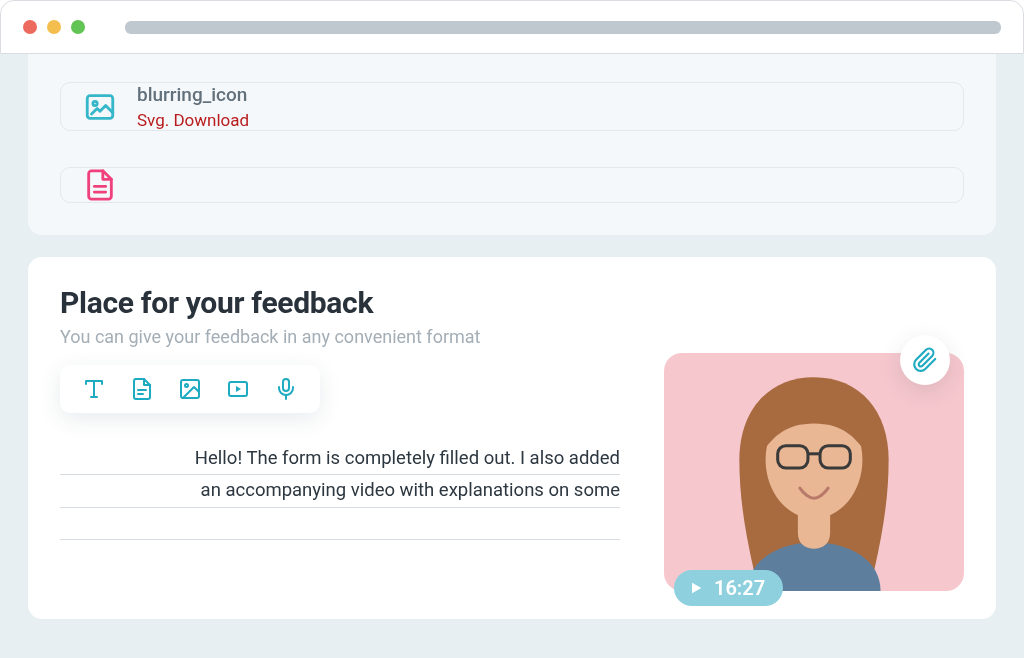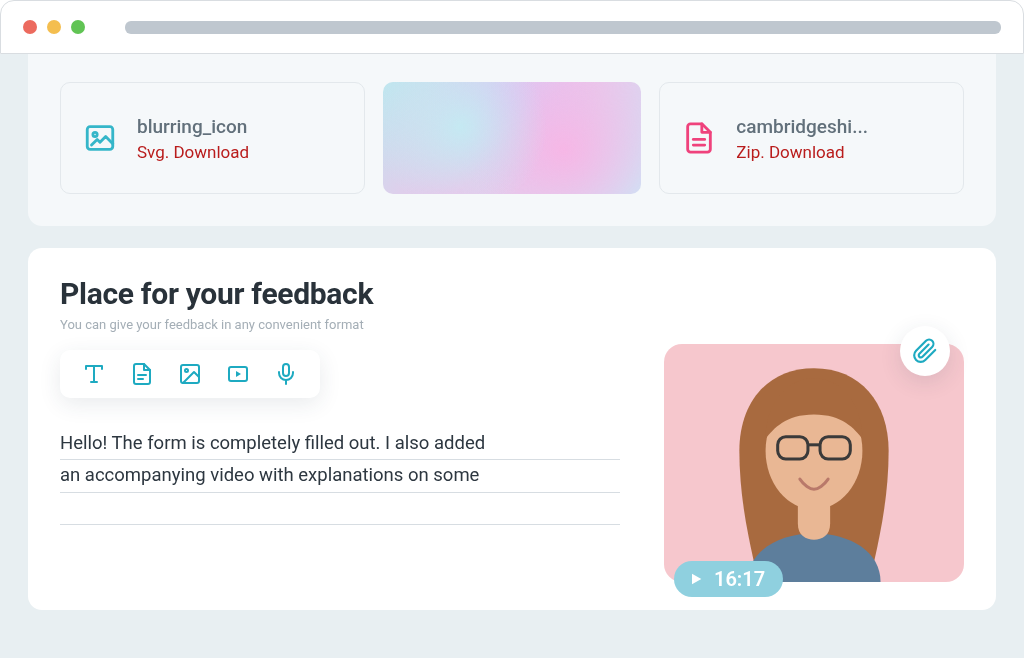--- a/index.html
+++ b/index.html
@@ -38,20 +38,21 @@
     background: #e8eff2;
     padding: 0 28px 28px 28px;
   }
   
   .attachments {
     background: #f5f8fa;
     border-radius: 0 0 14px 14px;
     padding: 28px 32px 32px 32px;
     display: flex;
     gap: 18px;
+    flex-direction: column;
   }
   .attachment {
     flex: 1;
     height: 112px;
     border: 1px solid #e3e8ec;
     border-radius: 10px;
     display: flex;
     align-items: center;
     gap: 20px;
     padding: 0 22px;
@@ -96,21 +97,21 @@
     height: 362px;
     position: relative;
   }
   .feedback h1 {
     font-size: 30px;
     font-weight: 700;
     color: #29323a;
     letter-spacing: -0.3px;
   }
   .feedback .subtitle {
-    font-size: 13px;
+    font-size: 18px;
     color: #a4aeb6;
     margin-top: 6px;
   }
   .toolbar {
     display: inline-flex;
     align-items: center;
     gap: 24px;
     background: #fff;
     border-radius: 10px;
     padding: 12px 22px;
@@ -118,20 +119,21 @@
     box-shadow: 0 6px 22px rgba(40,60,80,0.10);
   }
   .toolbar .tool {
     width: 24px; height: 24px;
     color: #1eaac1;
     cursor: pointer;
   }
   .text-area {
     margin-top: 30px;
     width: 560px;
+    text-align: right;
   }
   .text-line {
     border-bottom: 1px solid #d7dde2;
     font-size: 18.5px;
     color: #2d3740;
     line-height: 1.7;
     min-height: 32px;
   }
   
   .video {
@@ -224,24 +226,20 @@
 
     <div class="attachment">
       <span class="fileicon pink">
         <svg viewBox="0 0 24 24" fill="none" stroke="currentColor" stroke-width="2" stroke-linecap="round" stroke-linejoin="round">
           <path d="M14 2H6a2 2 0 0 0-2 2v16a2 2 0 0 0 2 2h12a2 2 0 0 0 2-2V8z"></path>
           <polyline points="14 2 14 8 20 8"></polyline>
           <line x1="8" y1="13" x2="16" y2="13"></line>
           <line x1="8" y1="17" x2="16" y2="17"></line>
         </svg>
       </span>
-      <div class="meta">
-        <div class="name">cambridgeshi...</div>
-        <div class="sub">Zip. Download</div>
-      </div>
     </div>
 
   </div>
 
   <div class="feedback">
     <h1>Place for your feedback</h1>
     <div class="subtitle">You can give your feedback in any convenient format</div>
 
     <div class="toolbar">
       <span class="tool">
@@ -303,19 +301,19 @@
           <rect x="74" y="86" width="30" height="22" rx="8"></rect>
           <rect x="116" y="86" width="30" height="22" rx="8"></rect>
           <line x1="104" y1="94" x2="116" y2="94"></line>
         </g>
         <path d="M96 128c4 6 10 10 14 10s10-4 14-10" stroke="#b9796a" stroke-width="3" fill="none" stroke-linecap="round"></path>
       </svg>
       <div class="duration">
         <svg viewBox="0 0 24 24">
             <polygon points="6 4 20 12 6 20 6 4"></polygon>
           </svg>
-        <span>16:17</span>
+        <span>16:27</span>
       </div>
     </div>
 
   </div>
 
 </div>
 
 </body></html>

